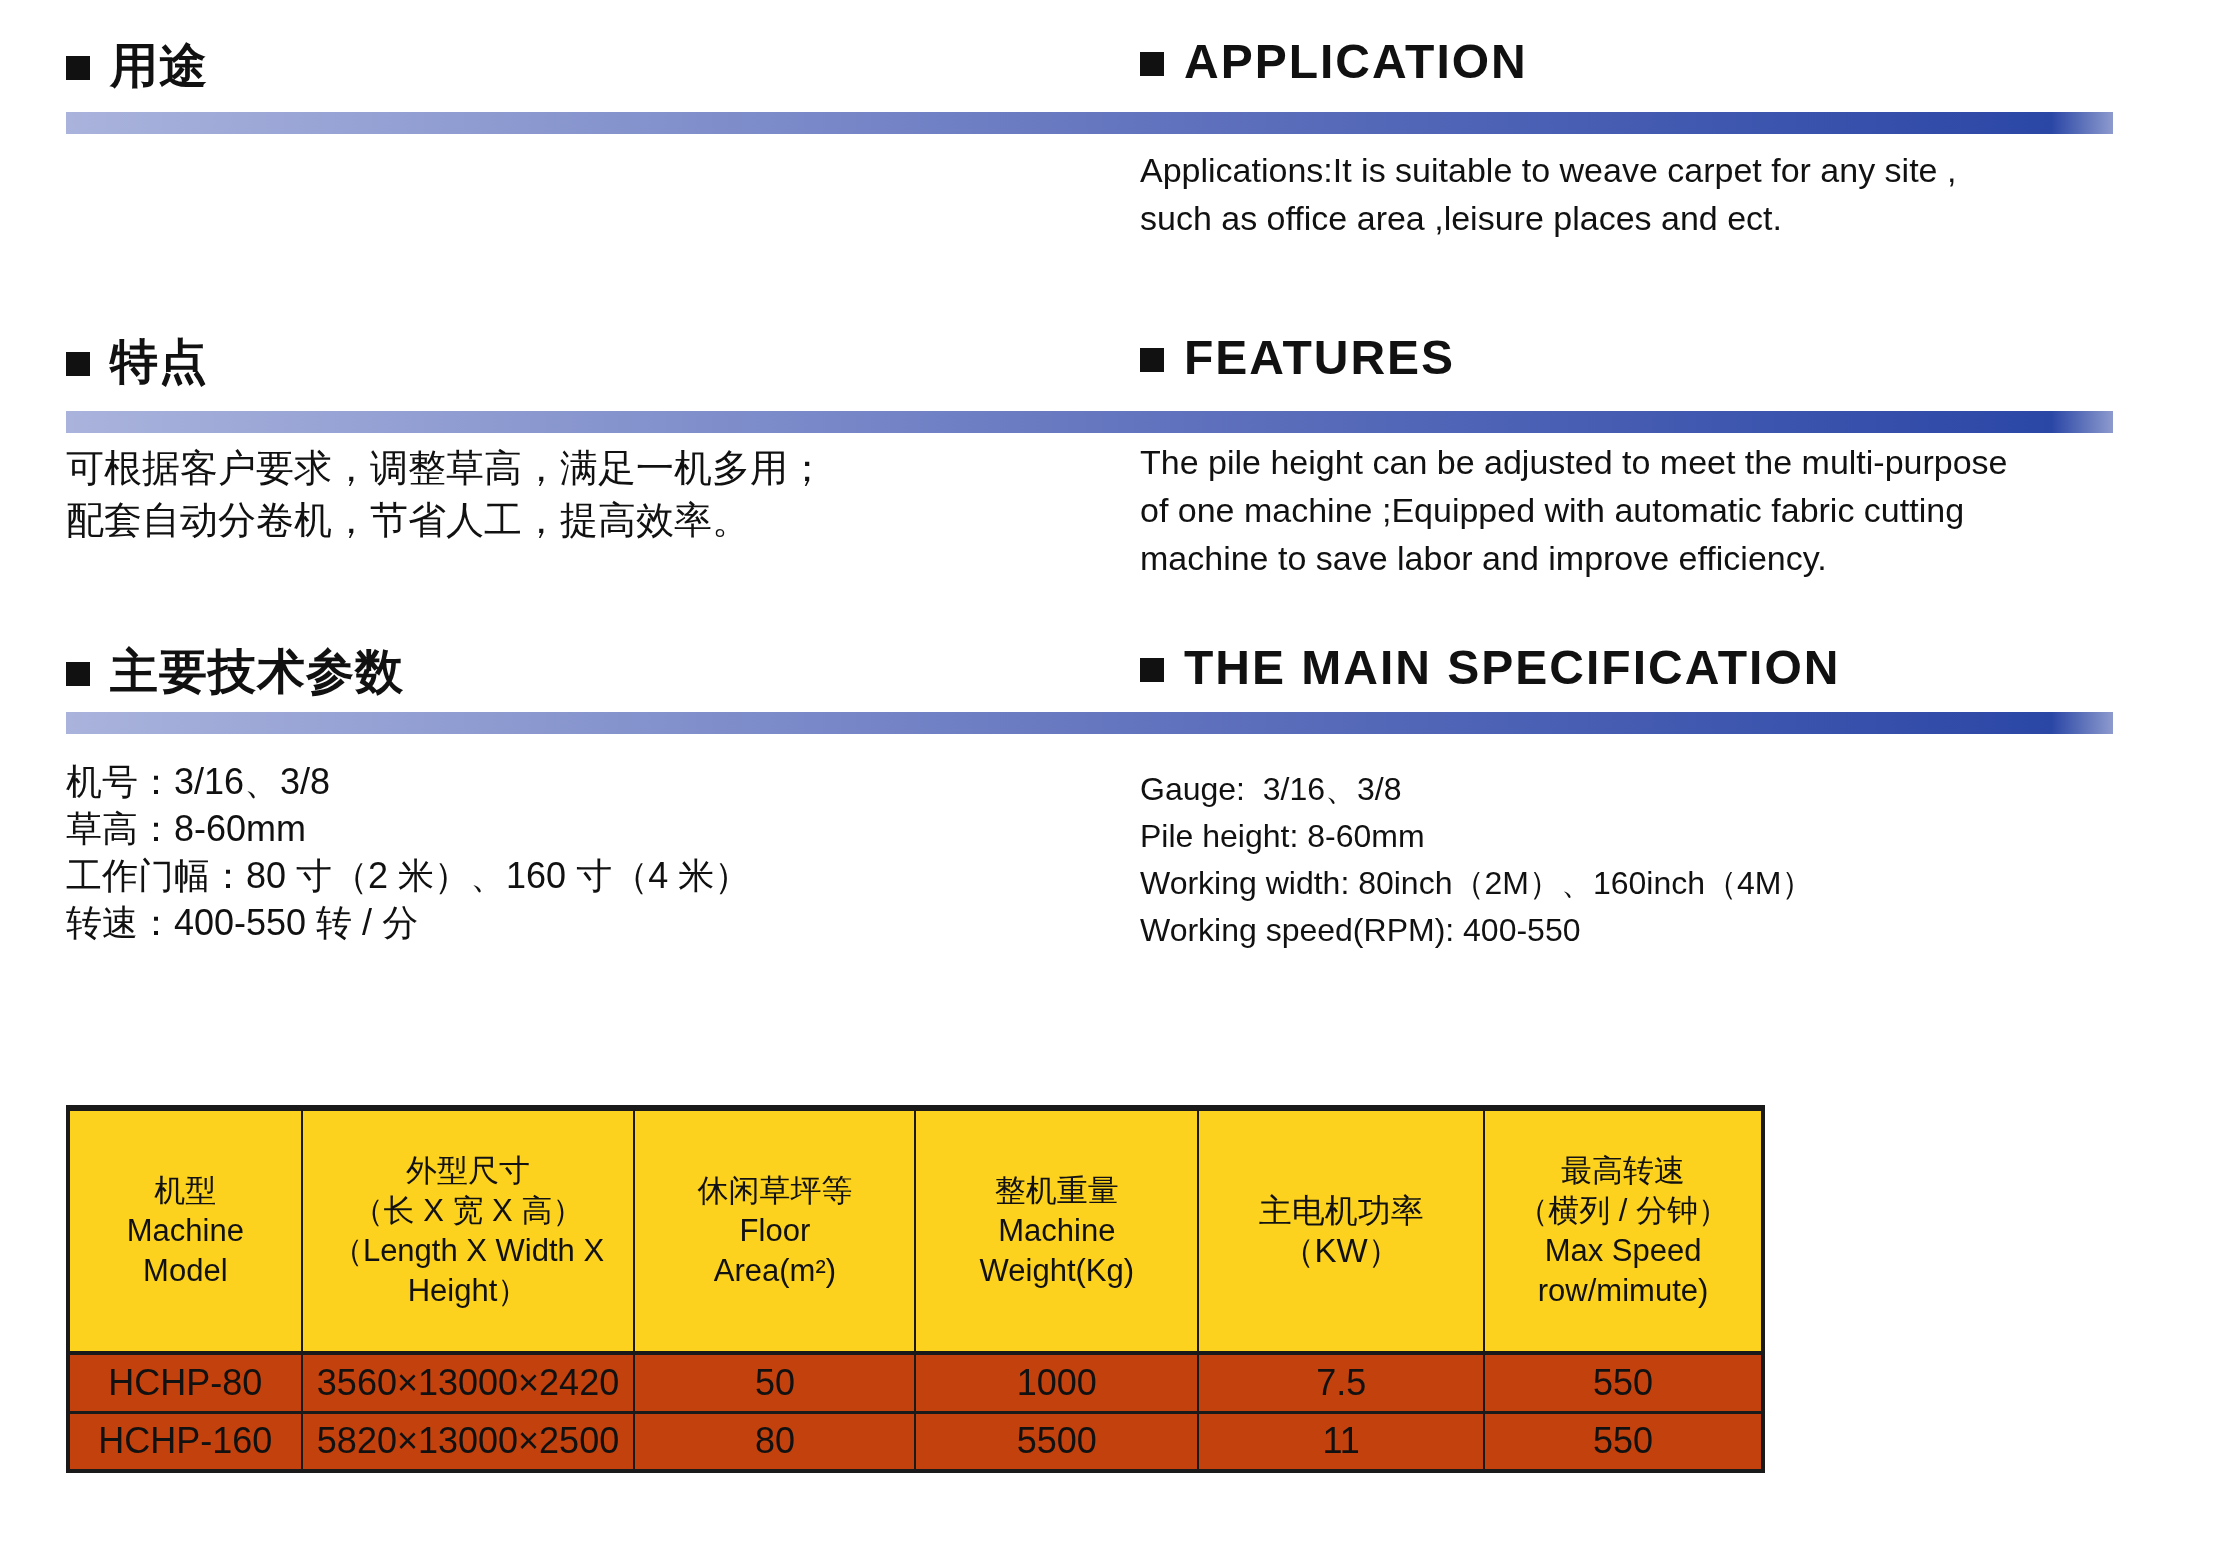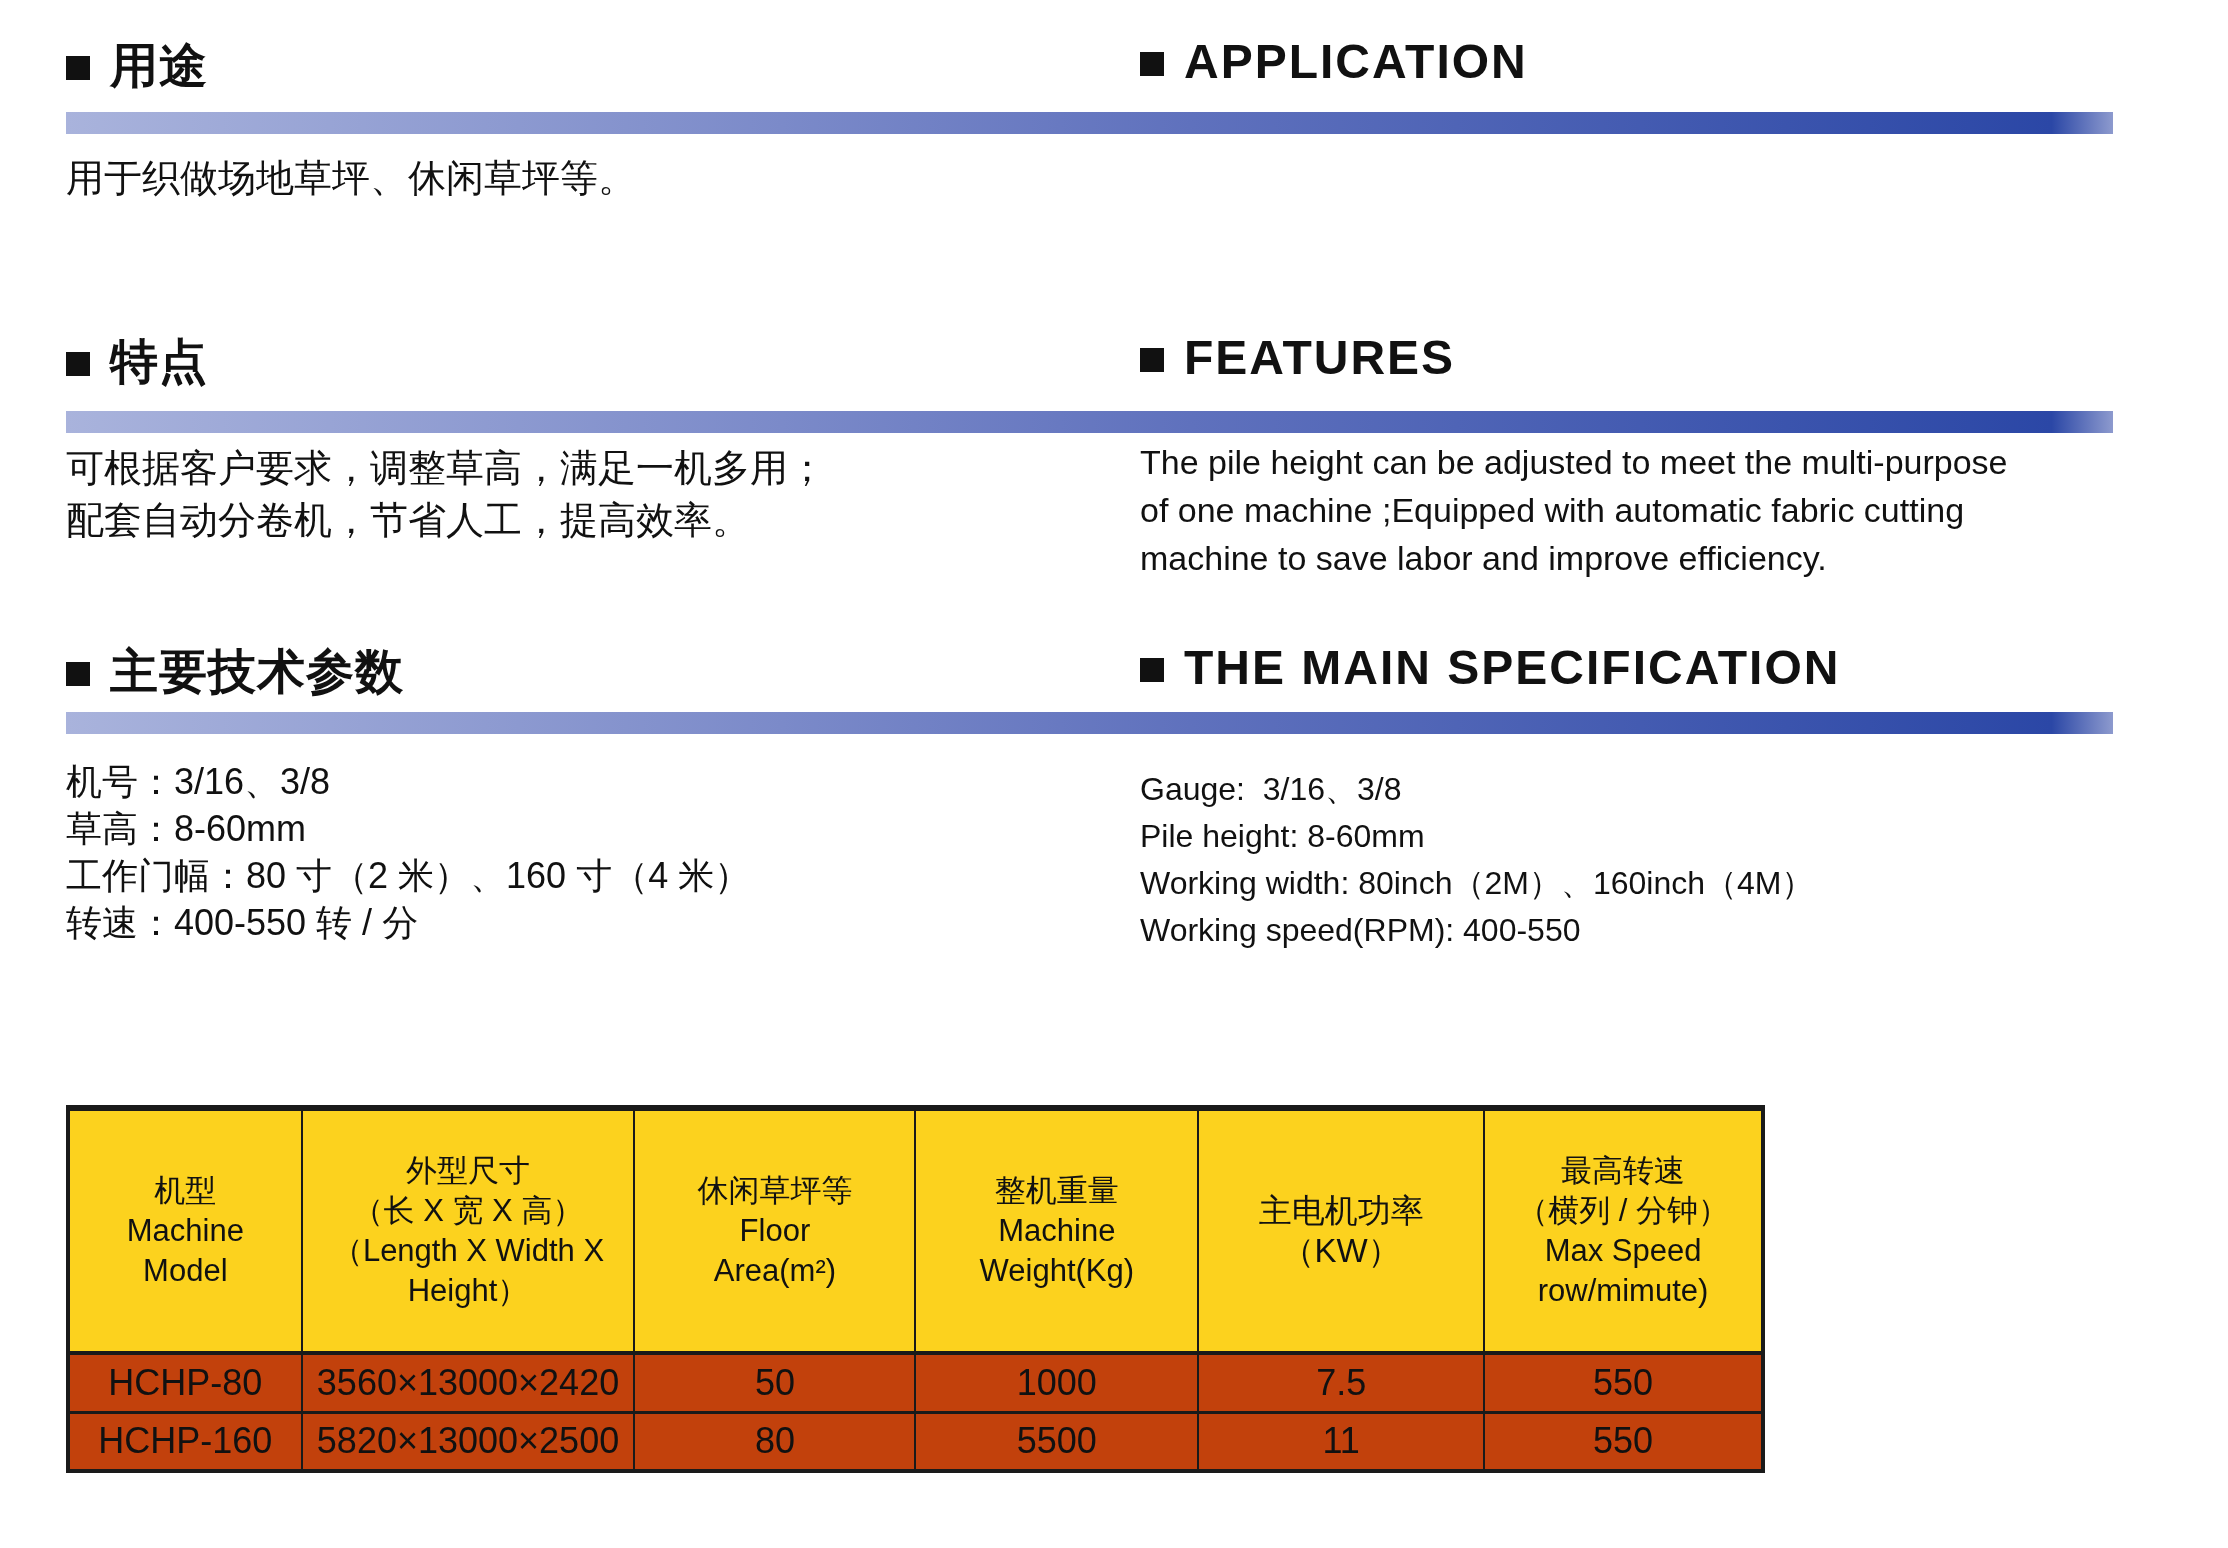--- a/index.html
+++ b/index.html
@@ -83,22 +83,23 @@
 
   <div class="sec-title col-left t1">
     <span class="bullet"></span>
     <span>用途</span>
   </div>
   <div class="sec-title en col-right t1">
     <span class="bullet"></span>
     <span>APPLICATION</span>
   </div>
   <div class="bar b1"></div>
-  <div class="body zh-body col-left p1zh">
-    <div class="line">用于织做场地草坪、休闲草坪等。</div>
+  <div class="body en-body col-right p1en">
+    <div class="line">Applications:It is suitable to weave carpet for any site ,</div>
+    <div class="line">such as office area ,leisure places and ect.</div>
   </div>
 
   <div class="sec-title col-left t2">
     <span class="bullet"></span>
     <span>特点</span>
   </div>
   <div class="sec-title en col-right t2">
     <span class="bullet"></span>
     <span>FEATURES</span>
   </div>

